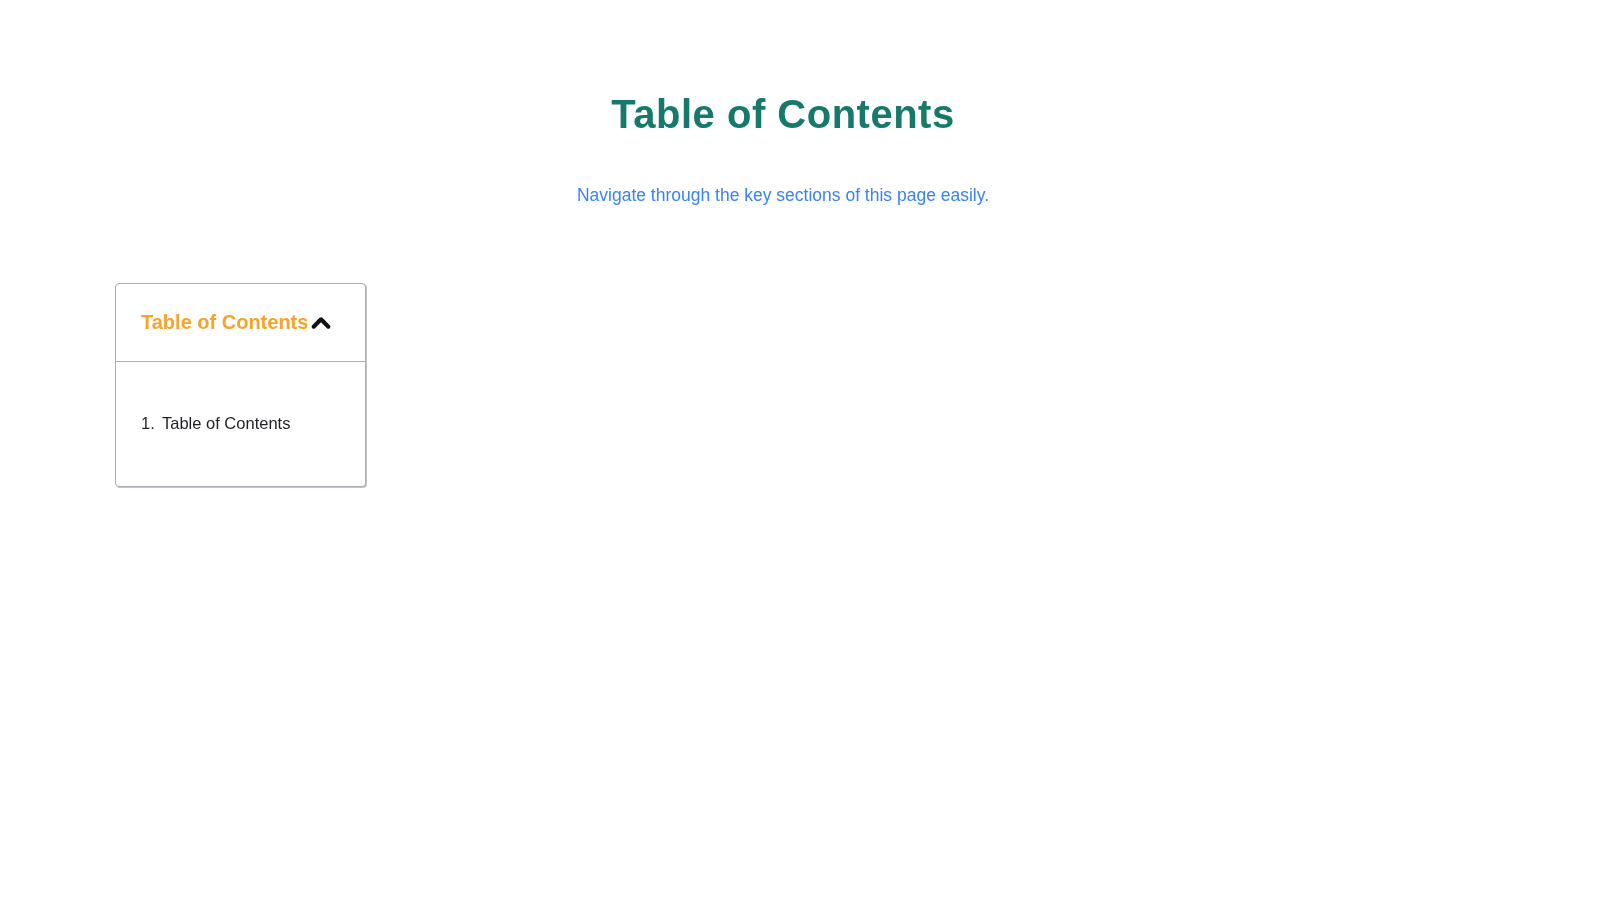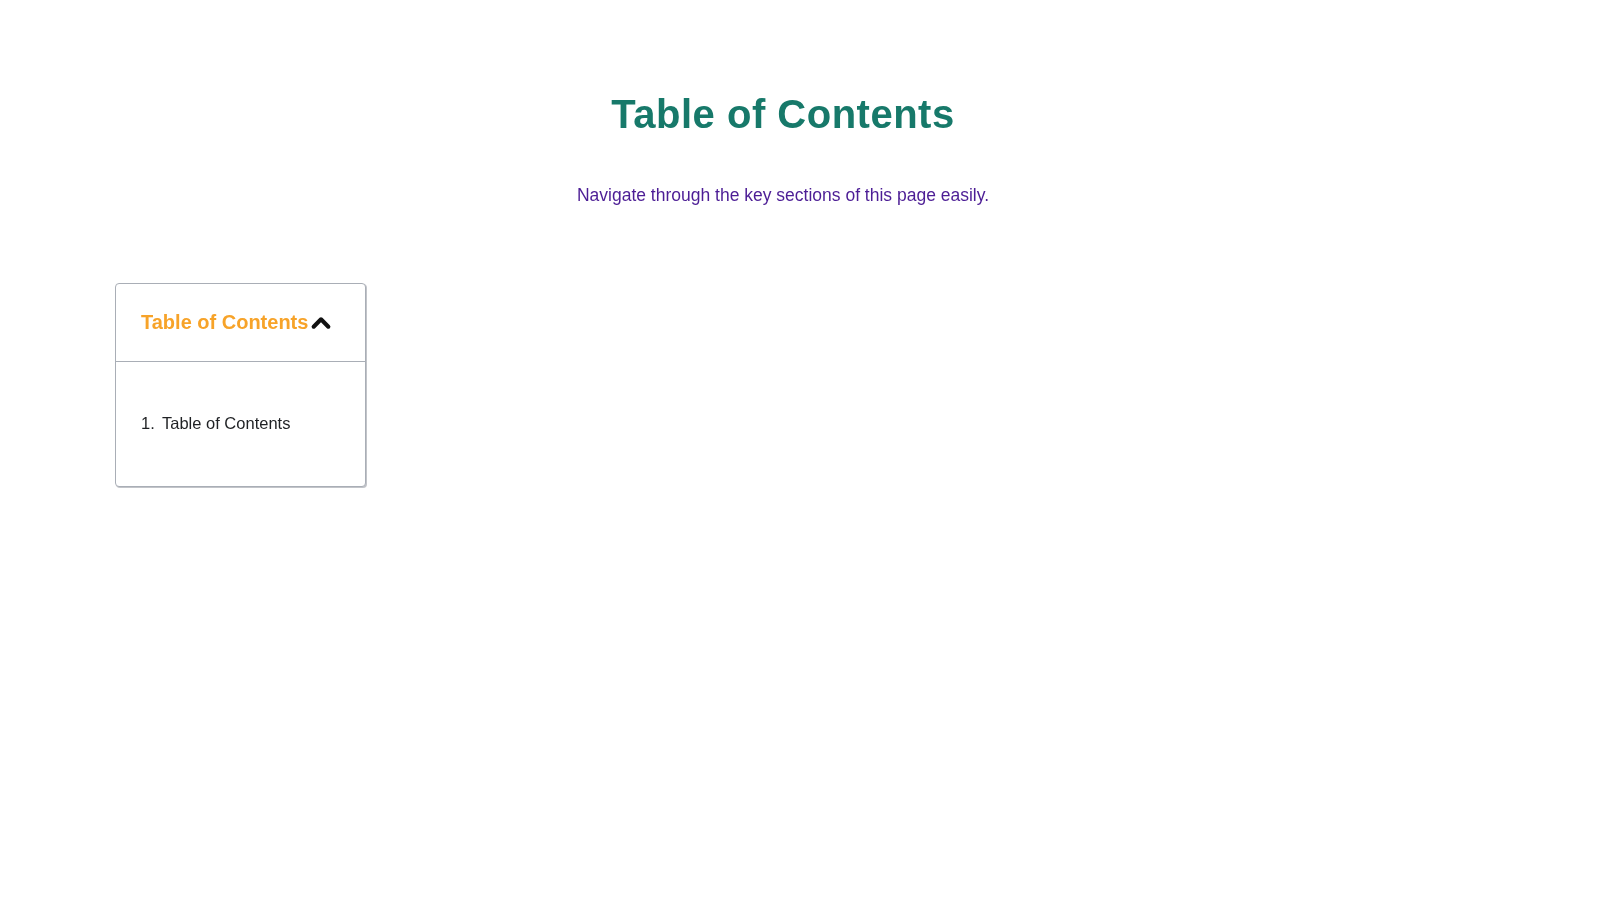--- a/index.html
+++ b/index.html
@@ -23,21 +23,21 @@
     color: #17796A;
   }
   .page-subtitle {
     position: absolute;
     top: 185px;
     left: 0;
     width: 1566px;
     text-align: center;
     font-size: 17.5px;
     font-weight: 400;
-    color: #4c1d95;
+    color: #3b82f6;
   }
   .toc-card {
     position: absolute;
     left: 115px;
     top: 283px;
     width: 251px;
     height: 204px;
     background: #ffffff;
     border: 1px solid #A9AEB6;
     border-radius: 4px;

